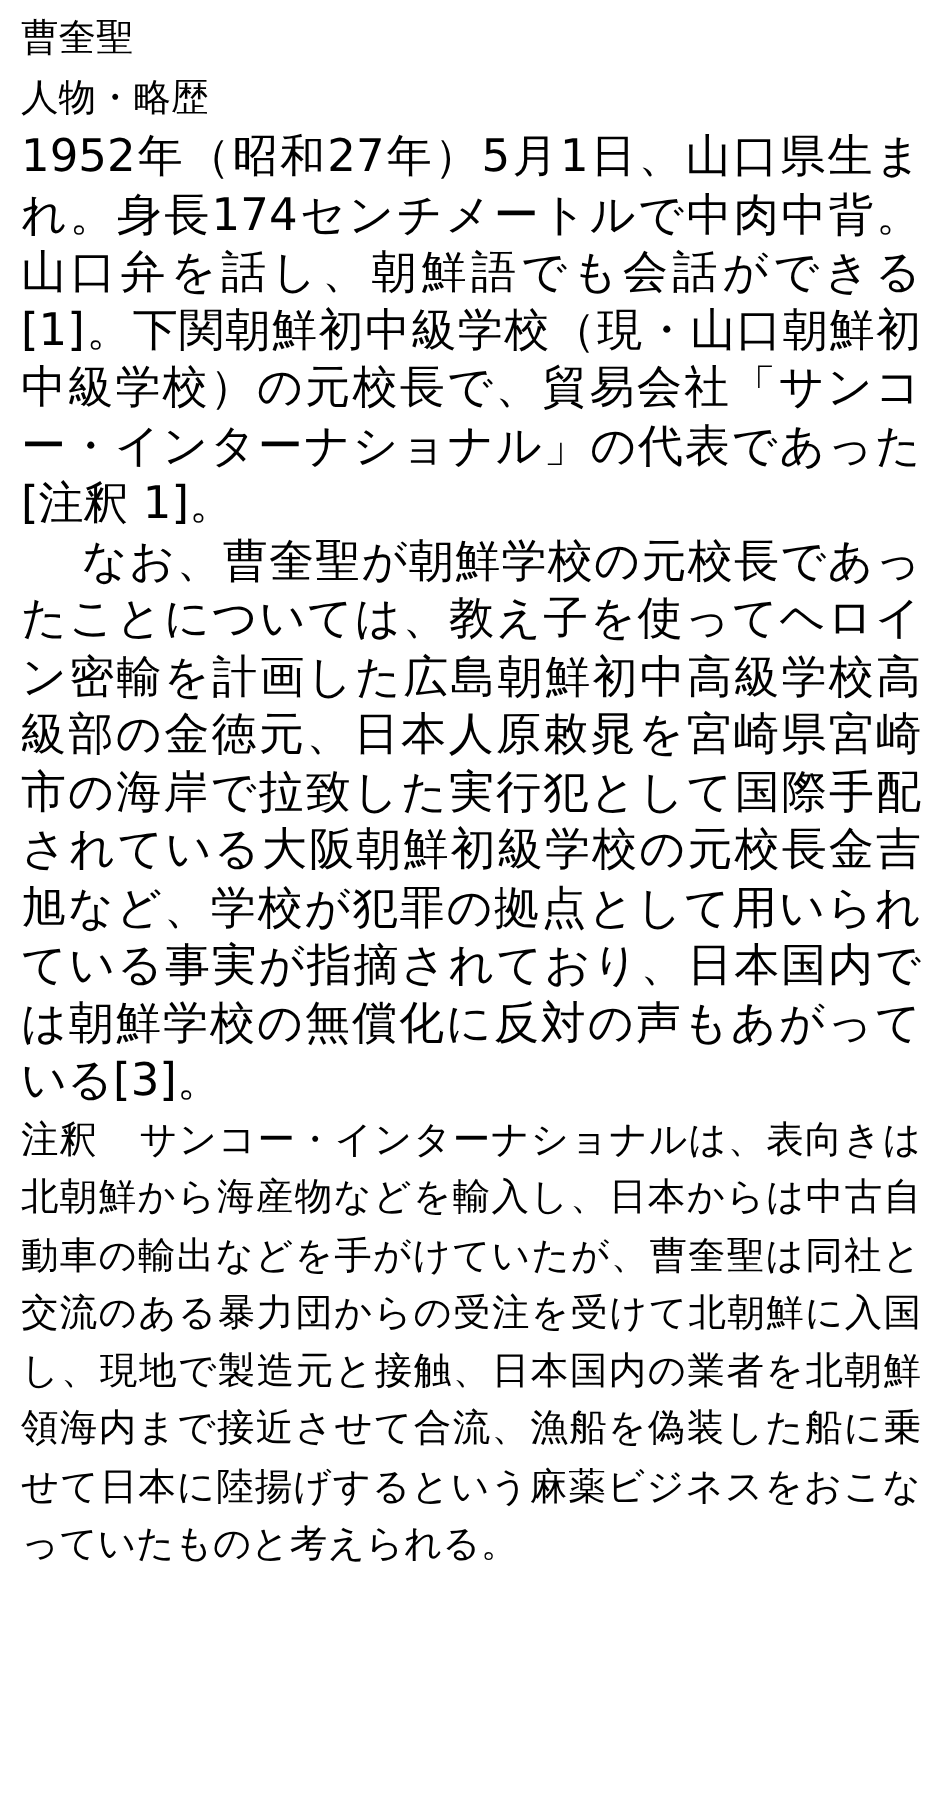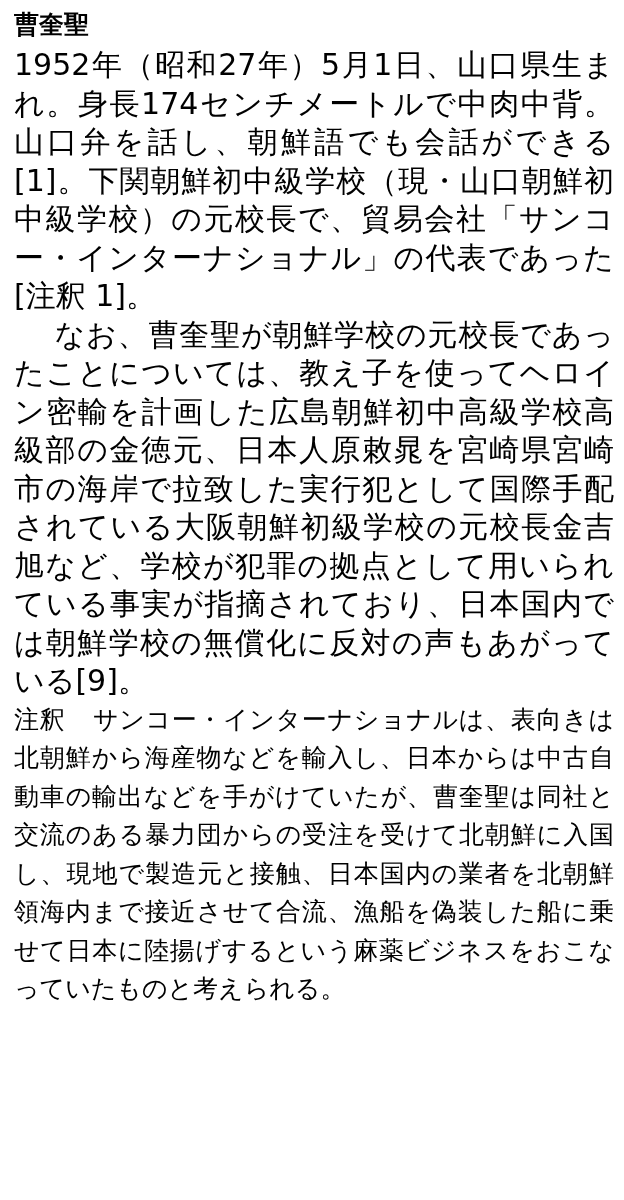--- a/index.html
+++ b/index.html
@@ -16,21 +16,21 @@
   .page {
     width: 624px;
     min-height: 1200px;
     box-sizing: border-box;
     padding: 6px 10px 0 14px;
     background: #ffffff;
   }
   .article-title {
     font-size: 25px;
     line-height: 38px;
-    font-weight: bold;
+    font-weight: normal;
     margin: 0 0 2px 0;
     letter-spacing: 0px;
   }
   .section-heading {
     font-size: 25px;
     line-height: 38px;
     font-weight: normal;
     margin: 0 0 2px 0;
   }
   .para {
@@ -58,23 +58,24 @@
     margin-top: 48px;
   }
 </style>
 </head>
 <body>
 
 <div class="page">
 
   <h1 class="article-title">曹奎聖</h1>
 
+  <h2 class="section-heading">人物・略歴</h2>
 
   <p class="para">1952年（昭和27年）5月1日、山口県生まれ。身長174センチメートルで中肉中背。山口弁を話し、朝鮮語でも会話ができる[1]。下関朝鮮初中級学校（現・山口朝鮮初中級学校）の元校長で、貿易会社「サンコー・インターナショナル」の代表であった[注釈 1]。</p>
 
 
-  <p class="para indent">なお、曹奎聖が朝鮮学校の元校長であったことについては、教え子を使ってヘロイン密輸を計画した広島朝鮮初中高級学校高級部の金徳元、日本人原敕晁を宮崎県宮崎市の海岸で拉致した実行犯として国際手配されている大阪朝鮮初級学校の元校長金吉旭など、学校が犯罪の拠点として用いられている事実が指摘されており、日本国内では朝鮮学校の無償化に反対の声もあがっている[9]。</p>
+  <p class="para indent">なお、曹奎聖が朝鮮学校の元校長であったことについては、教え子を使ってヘロイン密輸を計画した広島朝鮮初中高級学校高級部の金徳元、日本人原敕晁を宮崎県宮崎市の海岸で拉致した実行犯として国際手配されている大阪朝鮮初級学校の元校長金吉旭など、学校が犯罪の拠点として用いられている事実が指摘されており、日本国内では朝鮮学校の無償化に反対の声もあがっている[3]。</p>
 
   <p class="note-block">
     <span class="note-label">注釈</span><span>サンコー・インターナショナルは、表向きは北朝鮮から海産物などを輸入し、日本からは中古自動車の輸出などを手がけていたが、曹奎聖は同社と交流のある暴力団からの受注を受けて北朝鮮に入国し、現地で製造元と接触、日本国内の業者を北朝鮮領海内まで接近させて合流、漁船を偽装した船に乗せて日本に陸揚げするという麻薬ビジネスをおこなっていたものと考えられる。</span>
   </p>
 
 </div>
 
 </body></html>

